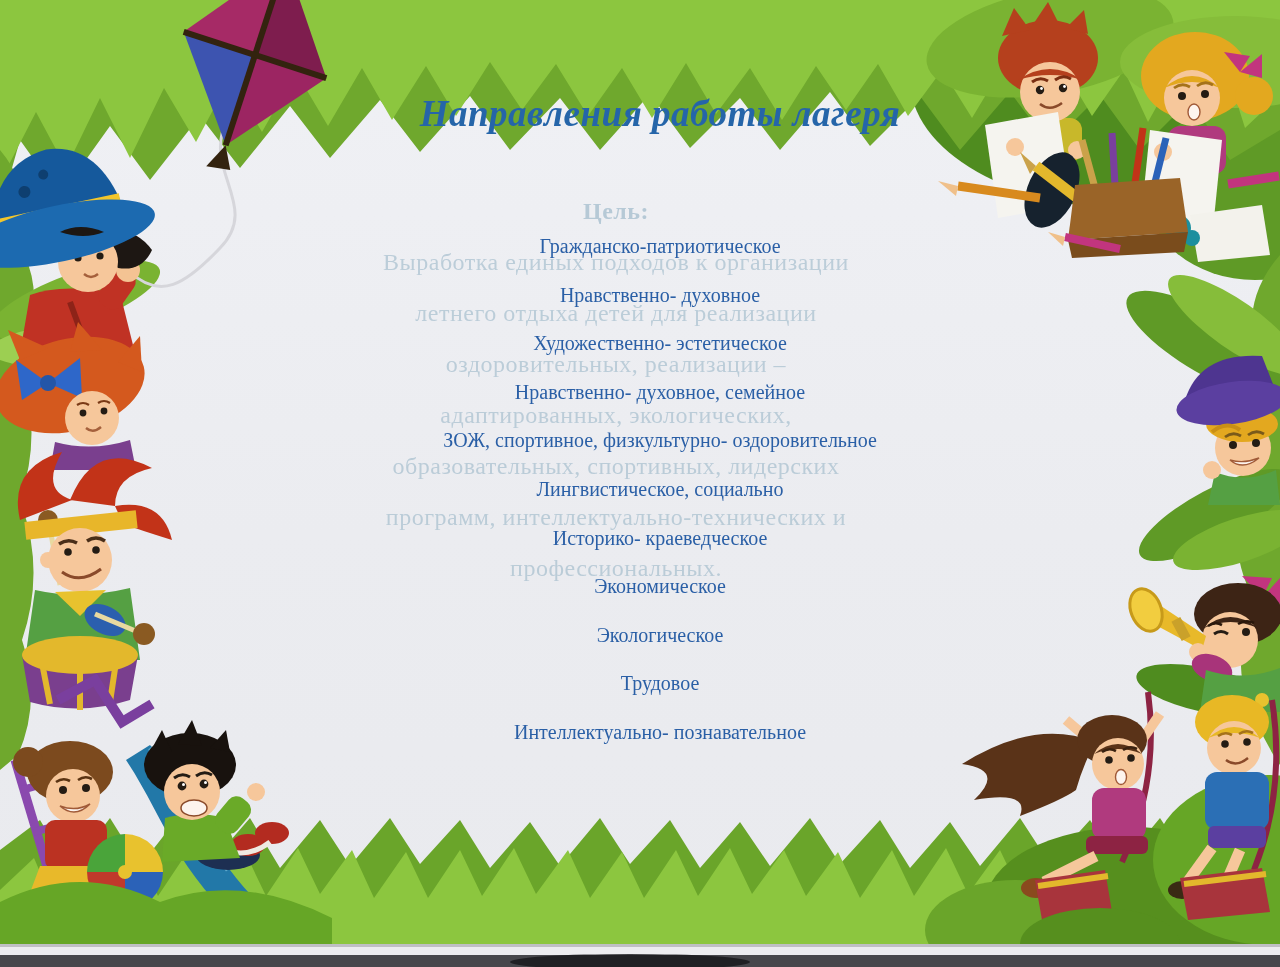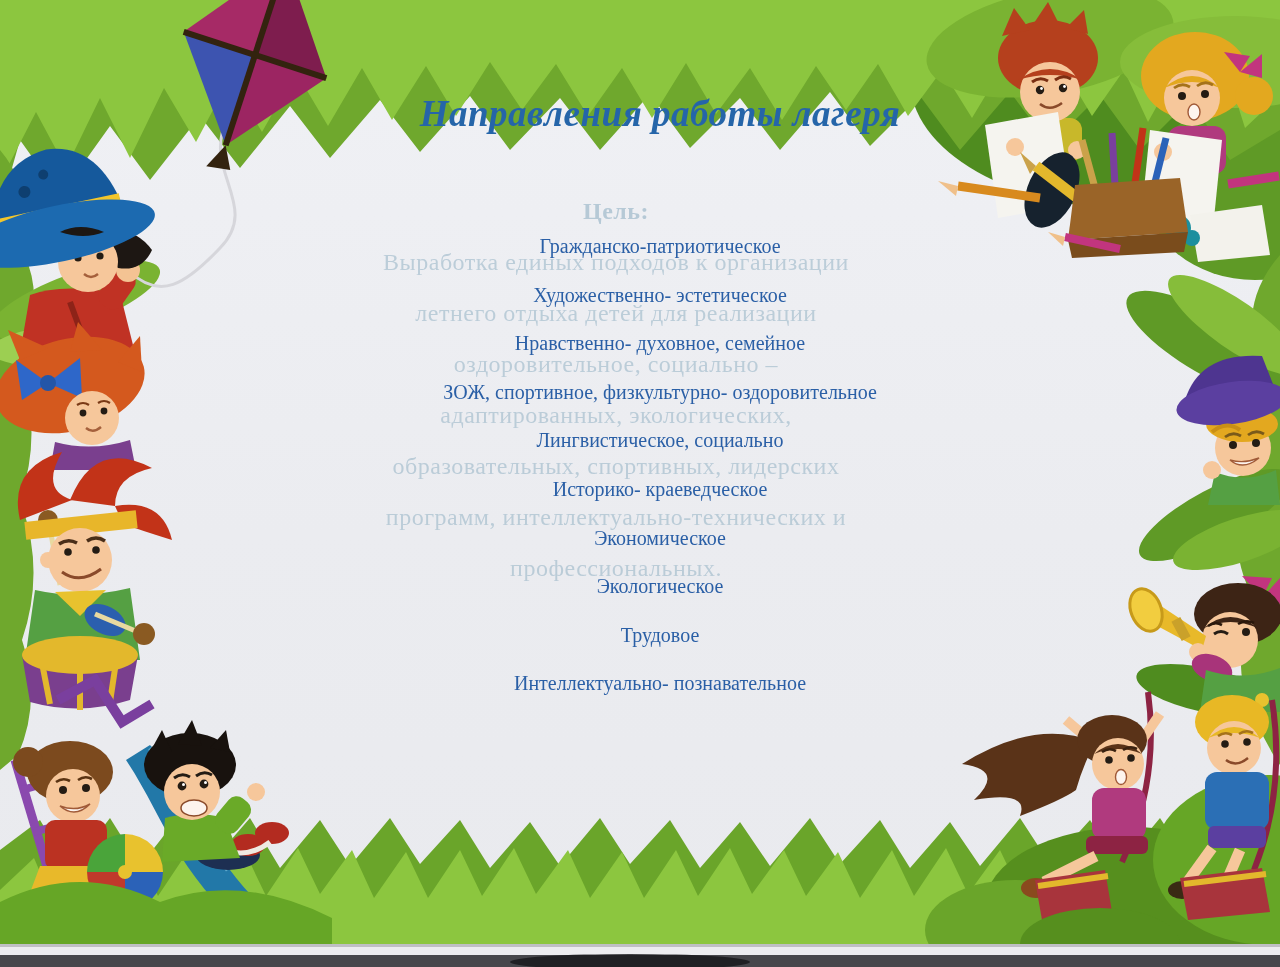--- a/index.html
+++ b/index.html
@@ -347,31 +347,32 @@
     <rect x="0" y="947" width="1280" height="8" fill="#ececf0"></rect>
     <rect x="0" y="955" width="1280" height="12" fill="#47474c"></rect>
     <ellipse cx="630" cy="962" rx="120" ry="8" fill="#17171a" opacity="0.8"></ellipse>
   </g>
 </svg>
 
   <div class="ghost">
     <div class="gh">Цель:</div>
     <div>Выработка единых подходов к организации</div>
     <div>летнего отдыха детей для реализации</div>
-    <div>оздоровительное, социально –</div>
+    <div>оздоровительных, реализации –</div>
     <div>адаптированных, экологических,</div>
     <div>образовательных, спортивных, лидерских</div>
     <div>программ, интеллектуально-технических и</div>
     <div>профессиональных.</div>
   </div>
 
   <div class="title">Направления работы лагеря</div>
 
   <div class="directions">
     <div>Гражданско-патриотическое</div>
+    <div>Нравственно- духовное</div>
     <div>Художественно- эстетическое</div>
     <div>Нравственно- духовное, семейное</div>
     <div>ЗОЖ, спортивное, физкультурно- оздоровительное</div>
     <div>Лингвистическое, социально</div>
     <div>Историко- краеведческое</div>
     <div>Экономическое</div>
     <div>Экологическое</div>
     <div>Трудовое</div>
     <div>Интеллектуально- познавательное</div>
   </div>

